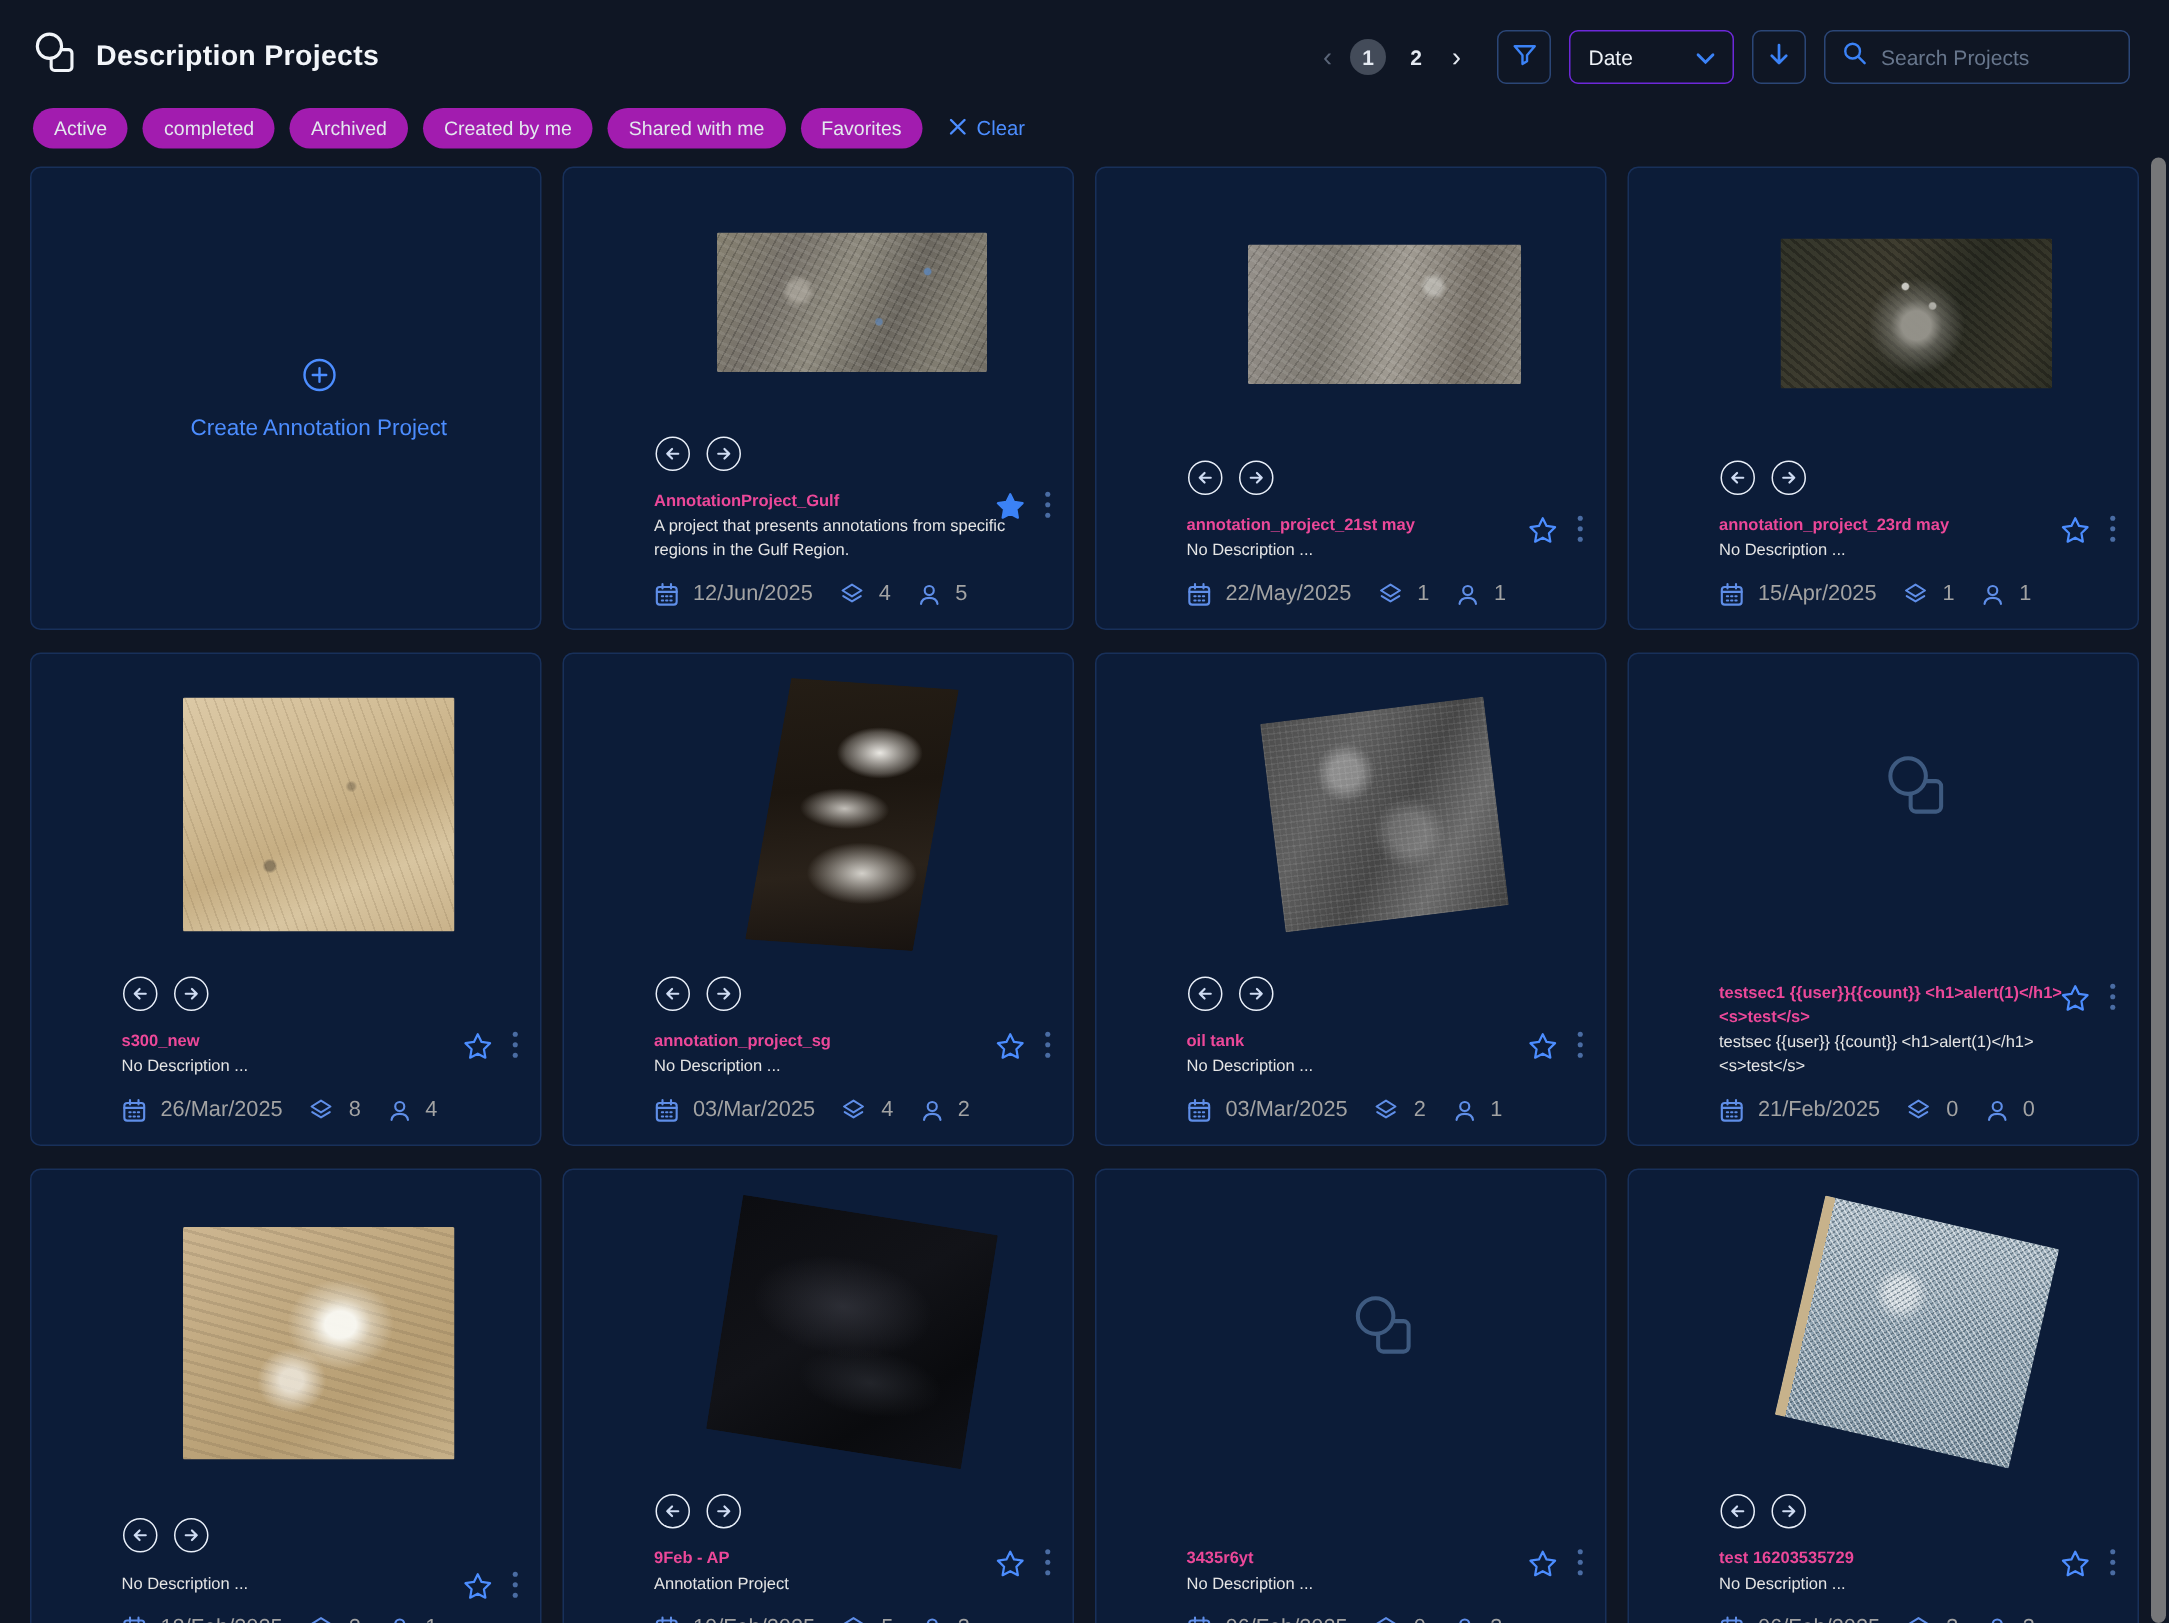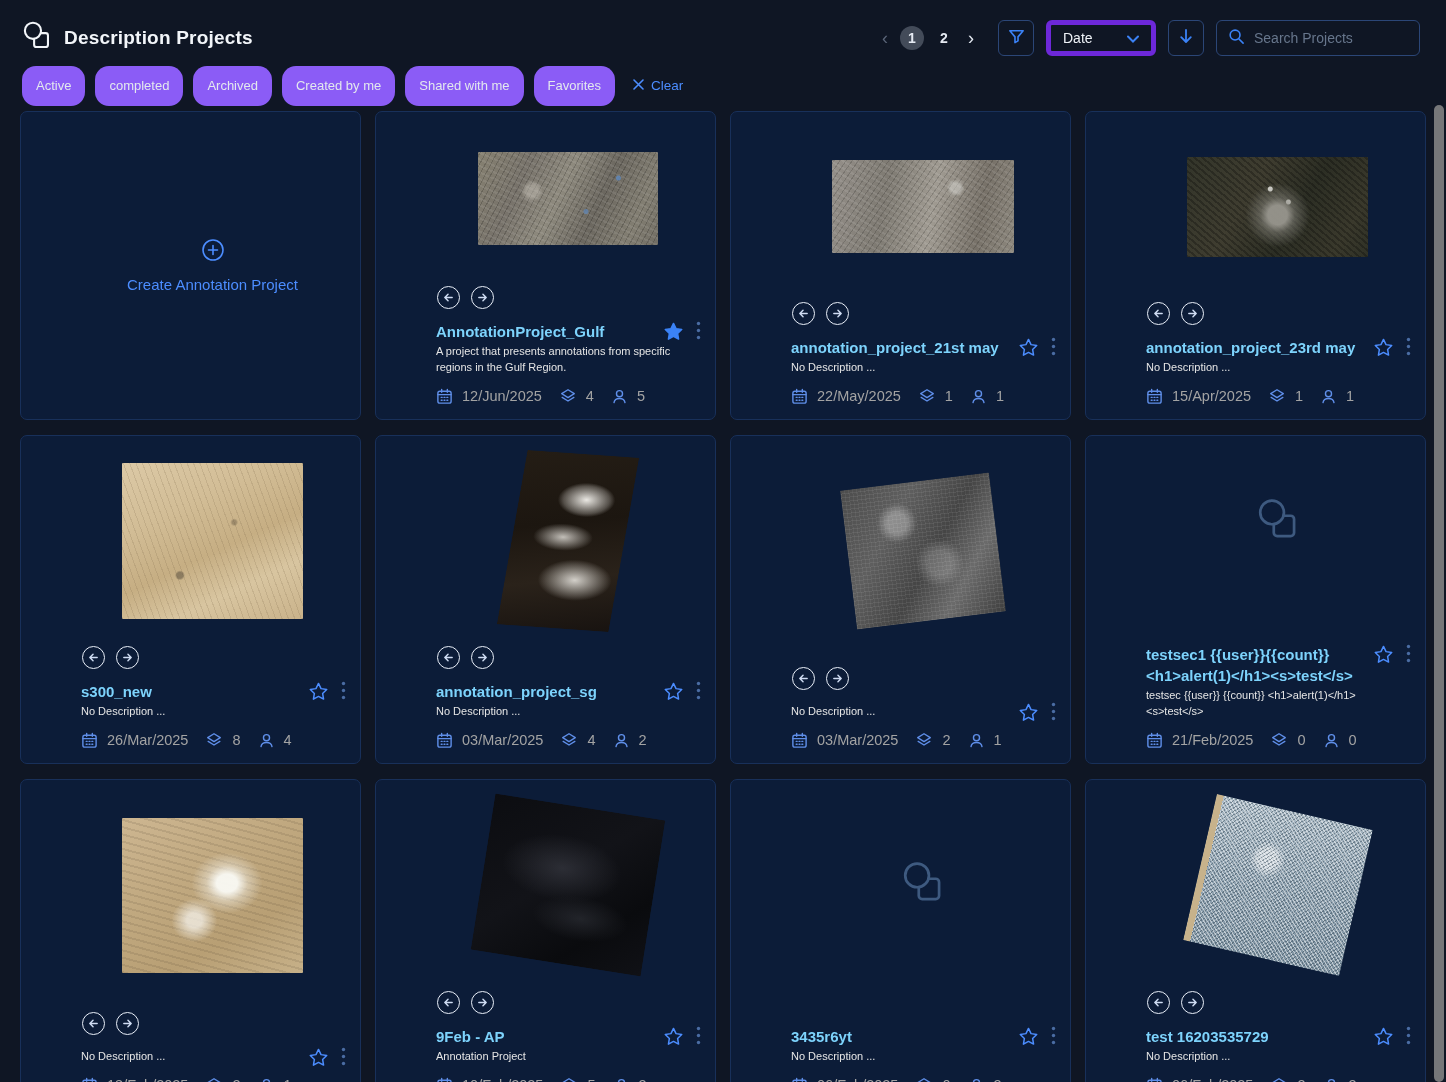--- a/index.html
+++ b/index.html
@@ -25,33 +25,33 @@
   .pg-arrow.next{ color:#e5eaf2; }
   .pg-num{ background:none; border:none; color:#e5eaf2; font-size:14px; font-weight:700;
            width:24px; height:24px; border-radius:50%; cursor:pointer;
            display:flex; align-items:center; justify-content:center;
            font-family:"Liberation Sans",sans-serif; }
   .pg-num.active{ background:#434b59; }
 
   .icon-btn{ width:36px; height:36px; border:1px solid #2b4677; border-radius:6px;
              background:transparent; display:flex; align-items:center; justify-content:center;
              cursor:pointer; }
-  .select{ width:110px; height:36px; border:5px solid #6d28d9; border-radius:6px;
+  .select{ width:110px; height:36px; border:1px solid #6d28d9; border-radius:6px;
            display:flex; align-items:center; justify-content:space-between;
            padding:0 12px; cursor:pointer; }
   .select span{ color:#eef2f7; font-size:14px; }
   .search{ width:204px; height:36px; border:1px solid #2b4677; border-radius:6px;
            display:flex; align-items:center; gap:9px; padding:0 11px; }
   .search input{ flex:1; min-width:0; background:transparent; border:none; outline:none;
                  color:#dfe6f0; font-size:14px; font-family:"Liberation Sans",sans-serif; }
   .search input::placeholder{ color:#67768c; }
 
   
   .chips-row{ display:flex; align-items:center; gap:10px; padding:14px 22px 0; height:41px; }
-  .chip{ height:40px; padding:0 14px; border-radius:14px; background:#8b5cf6;
+  .chip{ height:27px; padding:0 14px; border-radius:14px; background:#a21caf;
          color:#e3e8ee; font-size:13px; border:none; cursor:pointer;
          display:flex; align-items:center; font-family:"Liberation Sans",sans-serif; }
   .clear-btn{ display:flex; align-items:center; gap:7px; background:none; border:none;
               color:#4c8dff; font-size:13.5px; cursor:pointer; margin-left:8px;
               font-family:"Liberation Sans",sans-serif; }
 
   
   .grid{ display:grid; grid-template-columns:repeat(4,341px); grid-template-rows:309px 329px 330px;
          gap:15px 14px; padding:12px 20px 0; }
   .card{ background:#0c1c38; border:1px solid #18305a; border-radius:7px;
@@ -59,21 +59,21 @@
   .card.create{ align-items:center; justify-content:center; gap:10px; cursor:pointer; }
   .create-label{ color:#4c8dff; font-size:15px; }
 
   .media{ flex:1; display:flex; align-items:center; justify-content:center; overflow:hidden; }
   .arrows{ display:flex; gap:11px; padding:0 17px; height:24px; align-items:center; margin-bottom:10px; }
   .arrow-btn{ width:23px; height:23px; border-radius:50%; border:1.5px solid #e9eff9;
               background:transparent; color:#cfdcf3; display:flex; align-items:center;
               justify-content:center; cursor:pointer; padding:0; }
 
   .info{ padding:2px 16px 14px; position:relative; }
-  .title{ color:#7dd3fc; font-size:15px; font-weight:700; line-height:1.4; padding-right:34px; }
+  .title{ color:#ec4899; font-size:11px; font-weight:700; line-height:1.4; padding-right:34px; }
   .desc{ color:#e5e5e5; font-size:11px; line-height:1.45; margin-top:2px;
          display:-webkit-box; -webkit-line-clamp:2; -webkit-box-orient:vertical; overflow:hidden; }
   .meta{ display:flex; align-items:center; margin-top:11px; color:#a3a3a3; font-size:14.5px; }
   .meta-item{ display:flex; align-items:center; gap:9px; margin-right:17px; }
   .actions{ position:absolute; top:0; right:12px; display:flex; gap:8px; align-items:flex-start; }
   .star-btn,.kebab-btn{ background:none; border:none; cursor:pointer; padding:2px; }
 
   
   .thumb{ border-radius:1px; }
   .t-city-a{ width:180px; height:93px; background:
@@ -525,20 +525,21 @@
           <path d="M10 6H2M5.5 2.5L2 6l3.5 3.5" stroke="#cfdcf3" stroke-width="1.6" stroke-linecap="round" stroke-linejoin="round"></path>
         </svg>
       </button>
       <button class="arrow-btn">
         <svg width="11" height="11" viewBox="0 0 12 12" fill="none">
           <path d="M2 6h8M6.5 2.5L10 6l-3.5 3.5" stroke="#cfdcf3" stroke-width="1.6" stroke-linecap="round" stroke-linejoin="round"></path>
         </svg>
       </button>
     </div>
     <div class="info">
+      <div class="title">oil tank</div>
       <div class="desc">No Description ...</div>
       <div class="meta">
         <span class="meta-item">
           <svg width="17" height="17" viewBox="0 0 18 18" fill="none">
             <rect x="2" y="3.5" width="14" height="12.5" rx="2" stroke="#5f8ee8" stroke-width="1.5"></rect>
             <path d="M6 1.5v3M12 1.5v3M2 7h14" stroke="#5f8ee8" stroke-width="1.5" stroke-linecap="round"></path>
             <path d="M5.5 10h1M8.5 10h1M11.5 10h1M5.5 13h1M8.5 13h1M11.5 13h1" stroke="#5f8ee8" stroke-width="1.4" stroke-linecap="round"></path>
           </svg>
           <span class="date">03/Mar/2025</span>
         </span>

